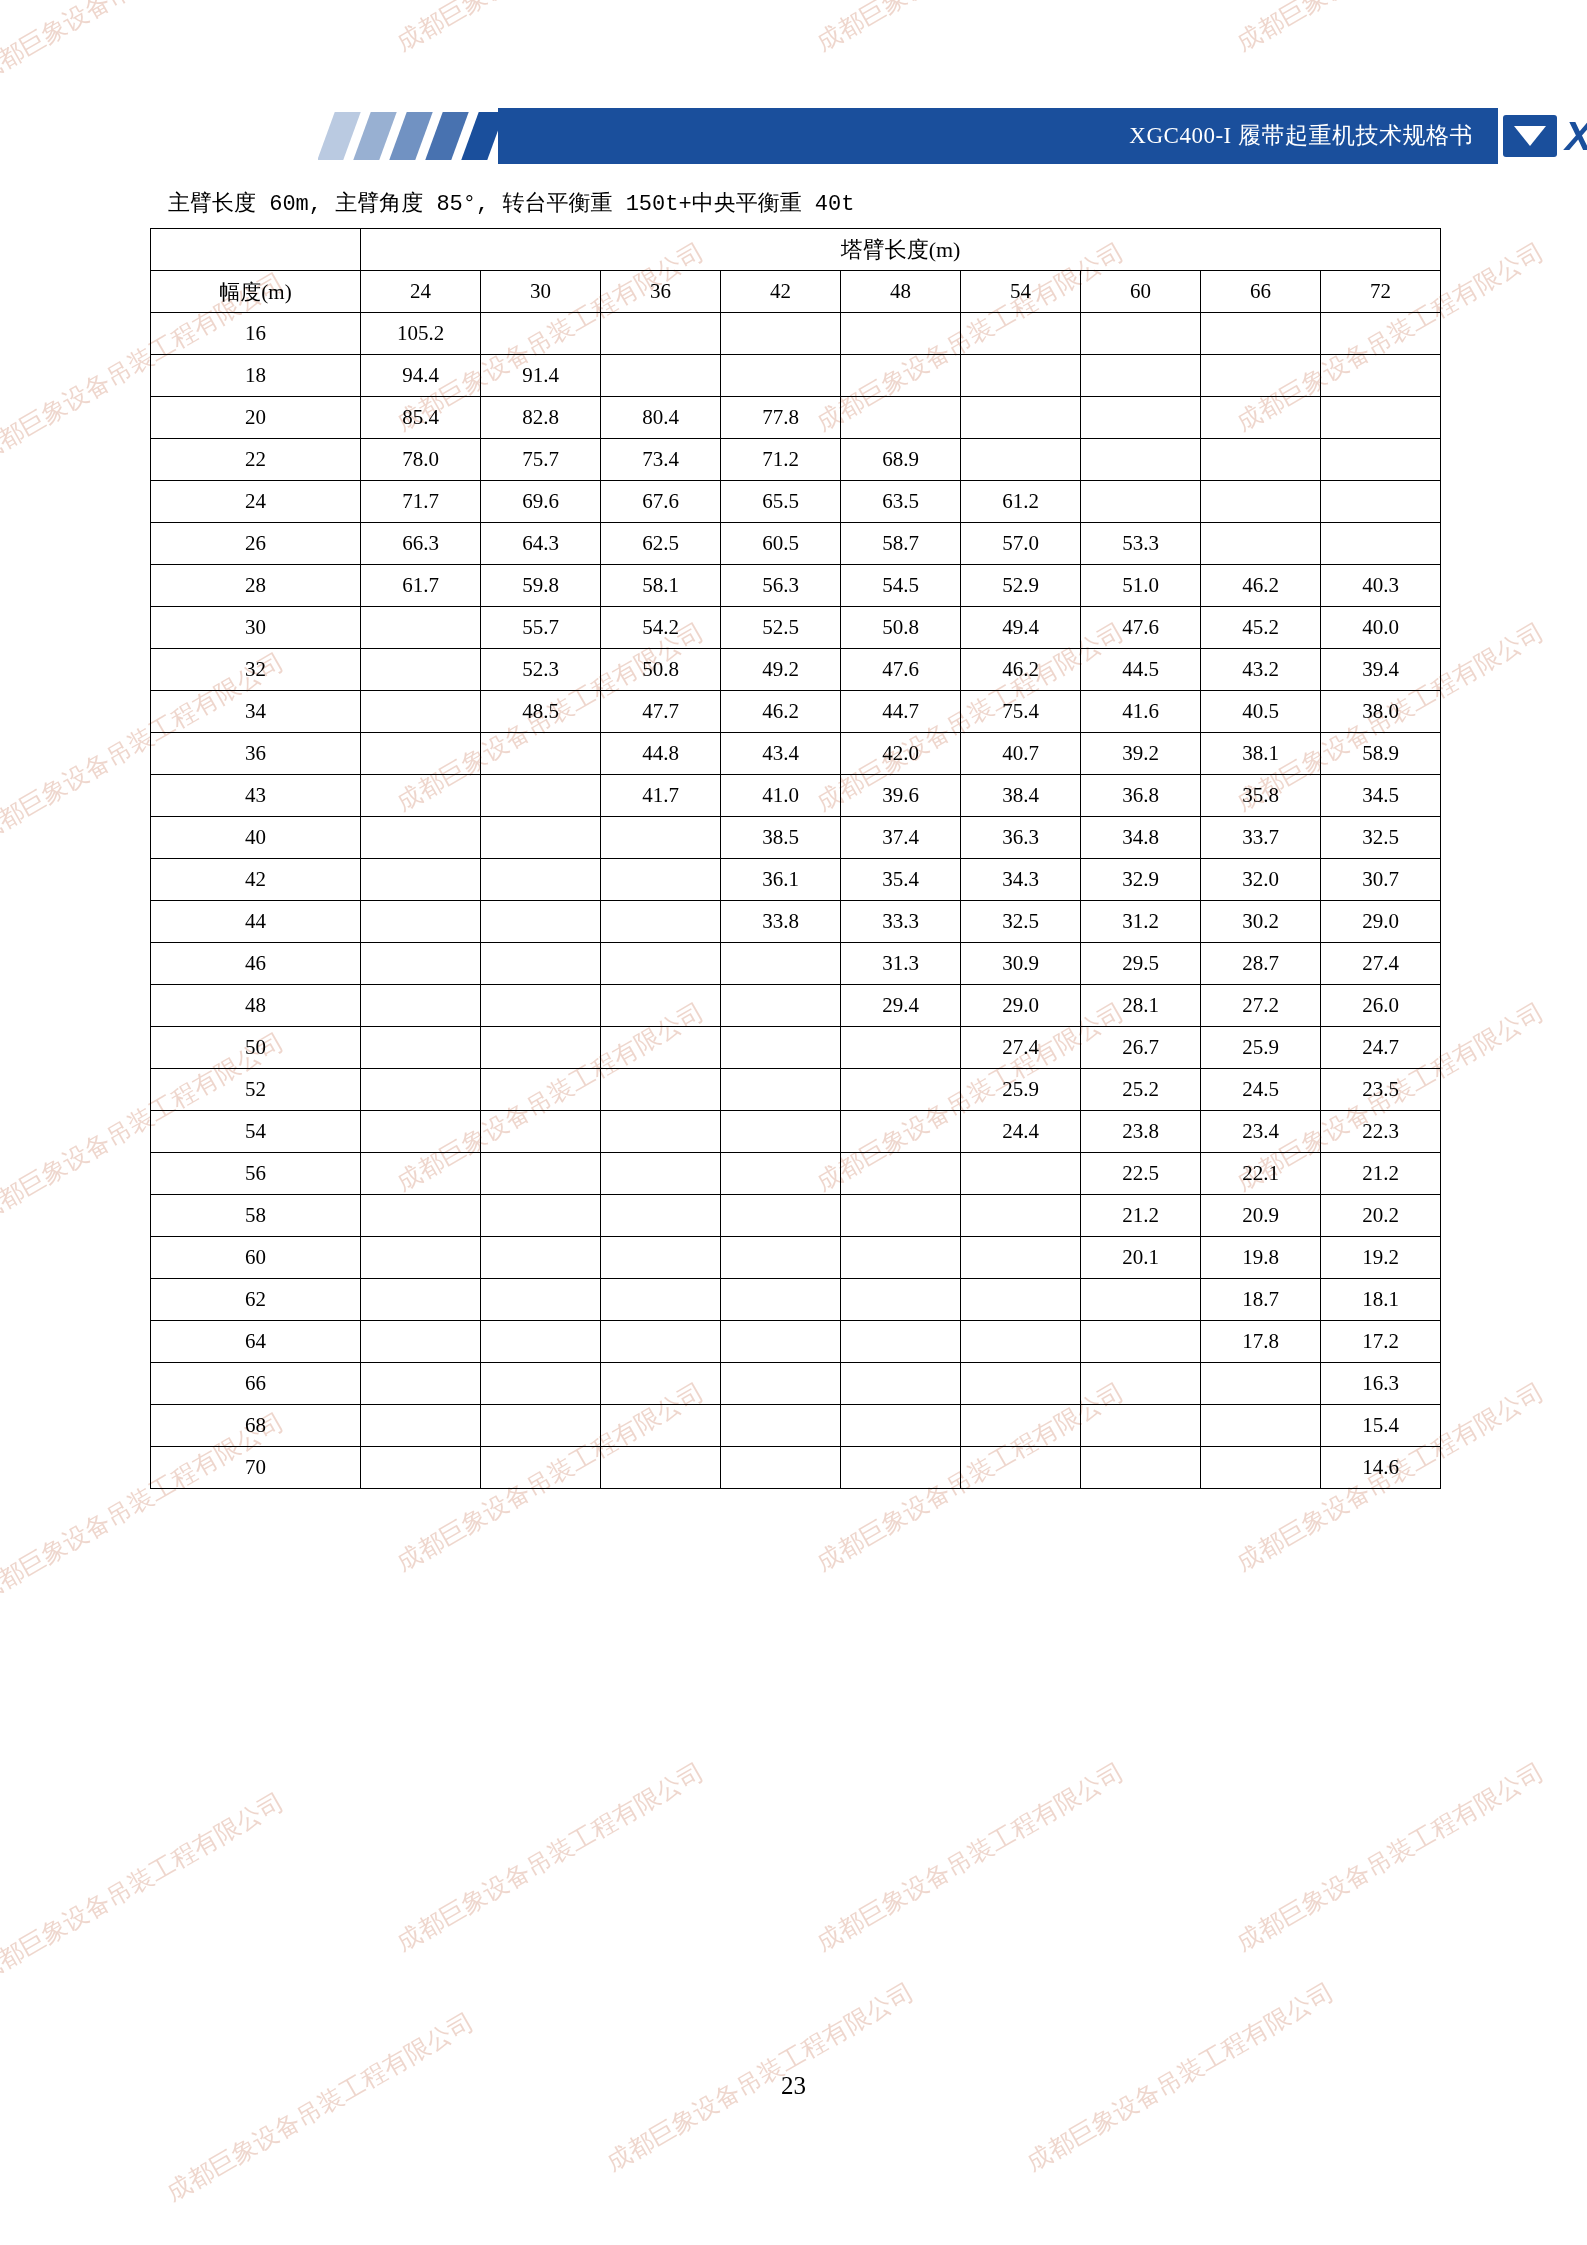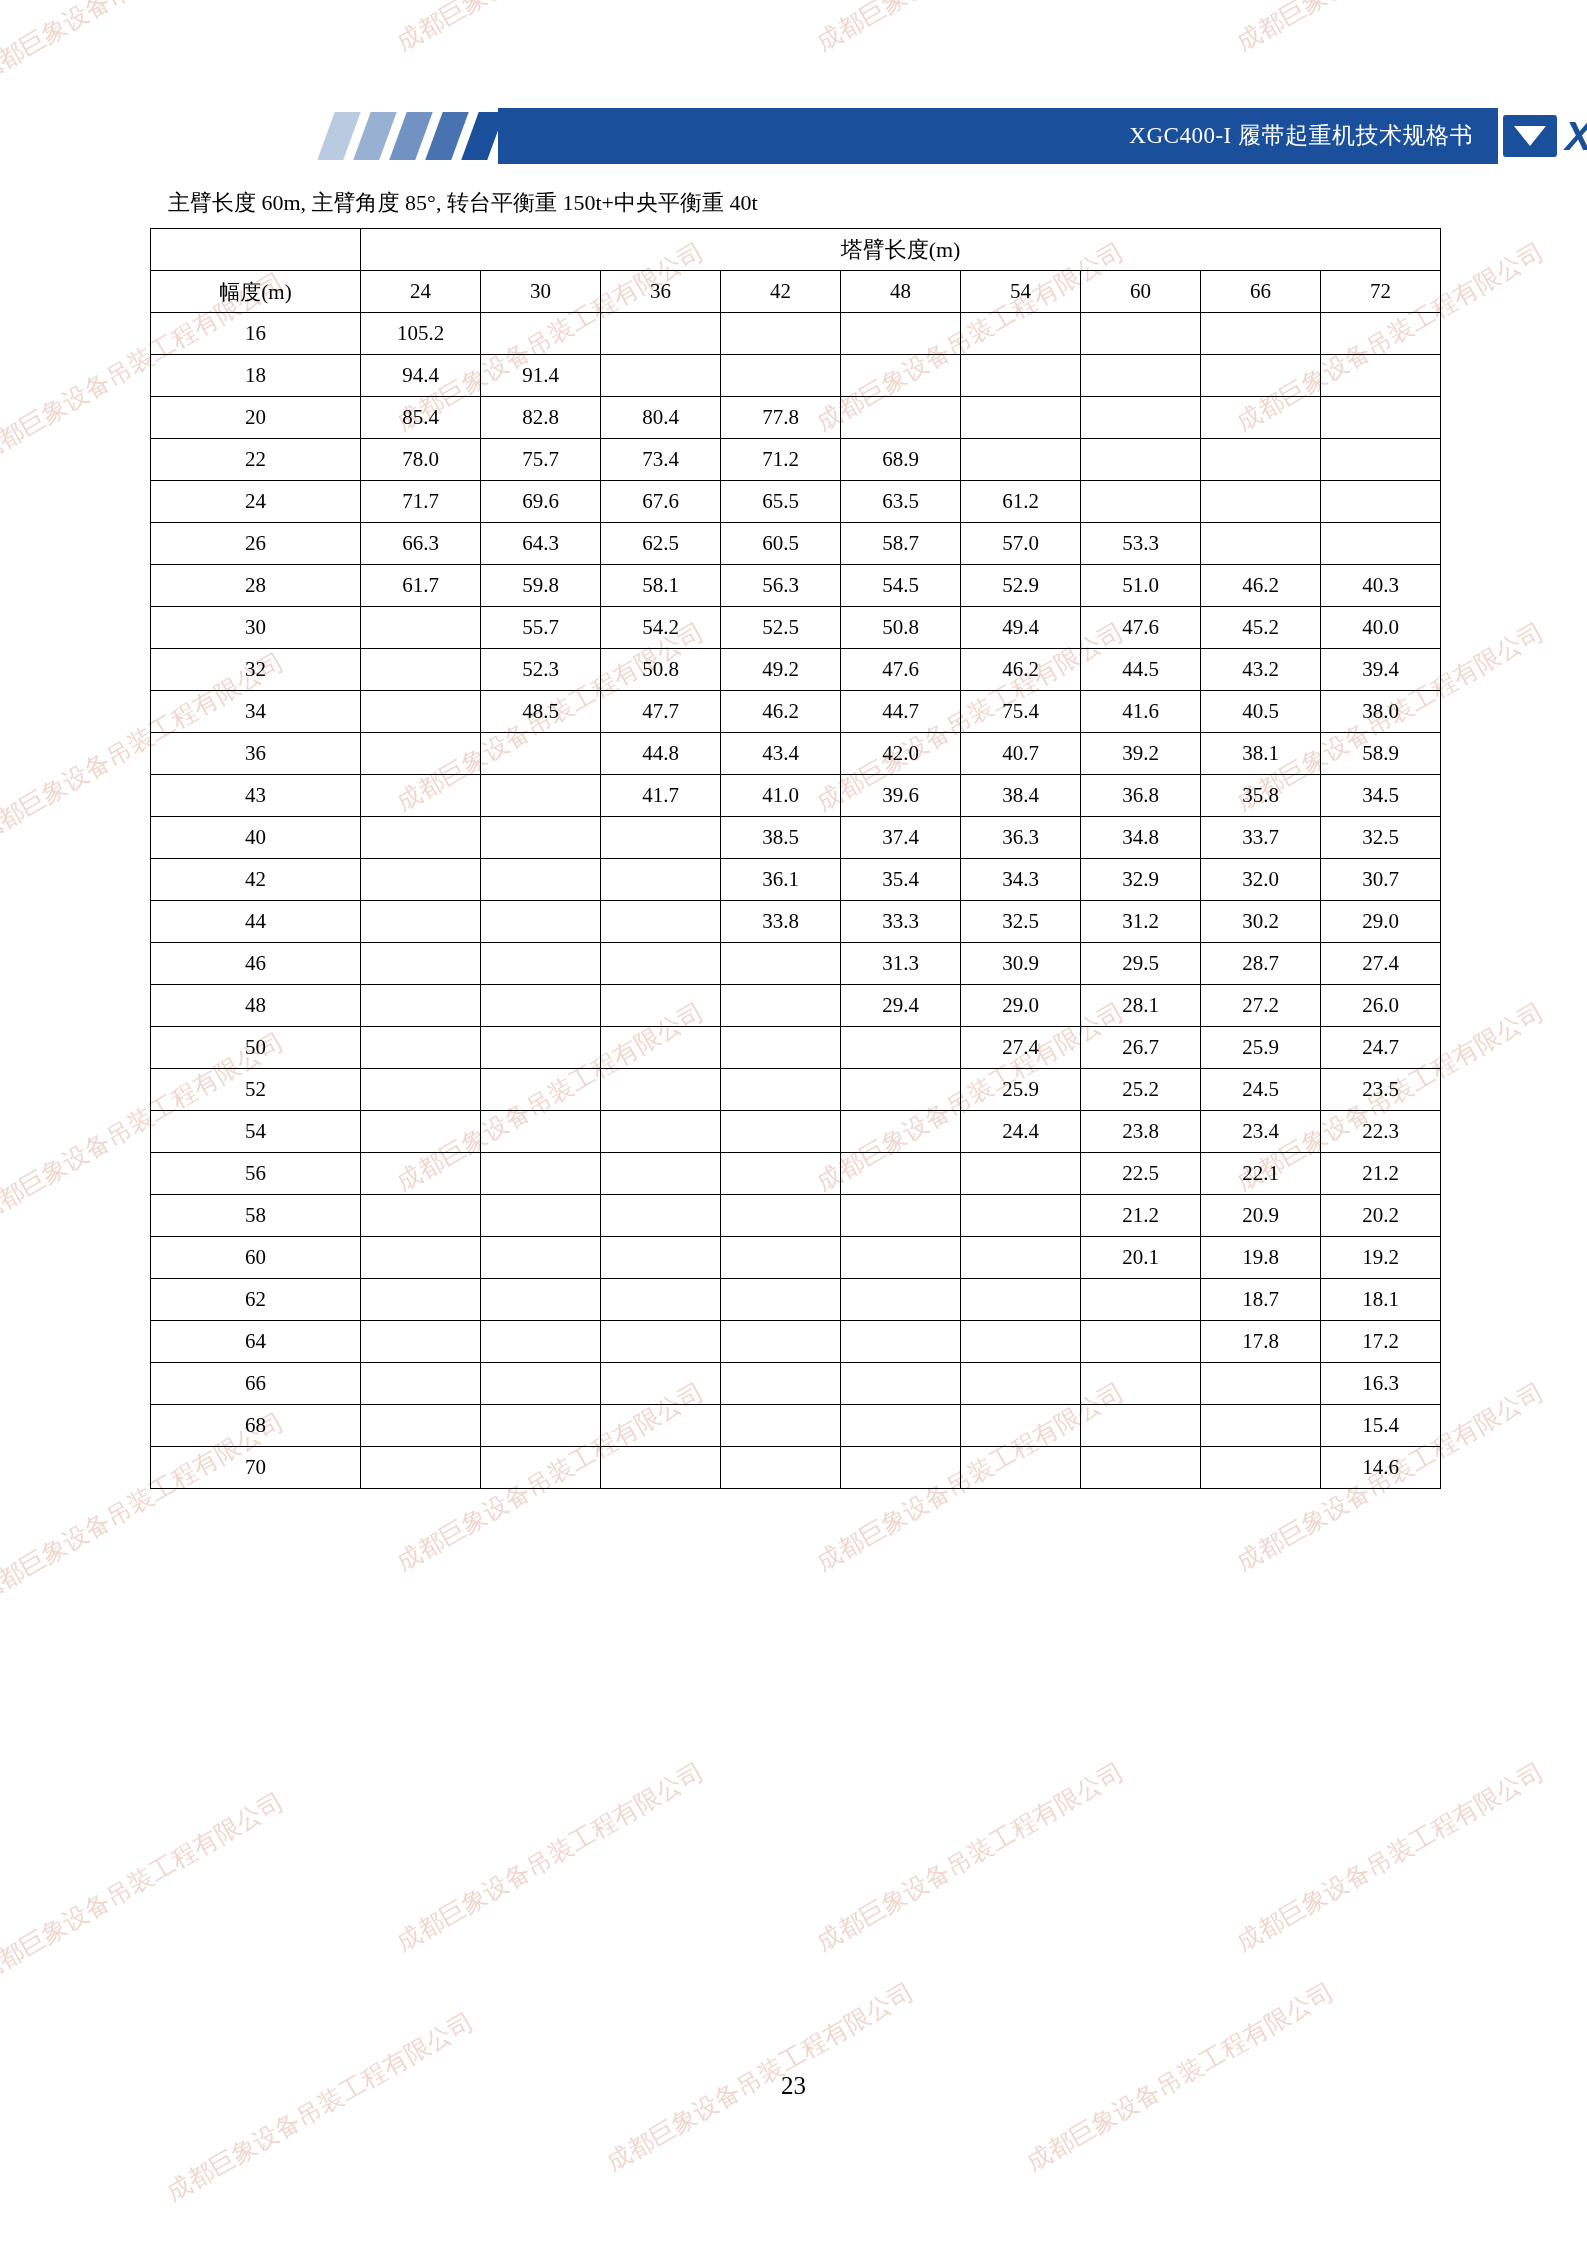--- a/index.html
+++ b/index.html
@@ -103,21 +103,21 @@
     color: #1a4f9c;
     letter-spacing: -1px;
   }
 
   
   .caption {
     position: absolute;
     top: 188px;
     left: 168px;
     font-size: 22px;
-    font-family: Liberation Serif, serif;
+    font-family: Liberation Mono, monospace;
     white-space: nowrap;
   }
 
   
   .table-wrap {
     position: absolute;
     top: 228px;
     left: 150px;
     width: 1290px;
   }

